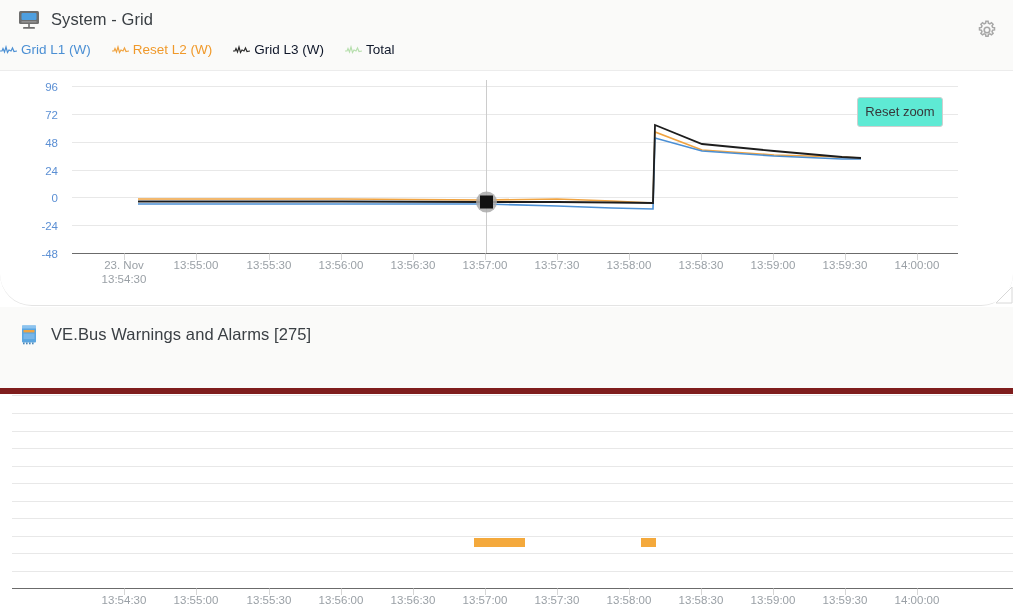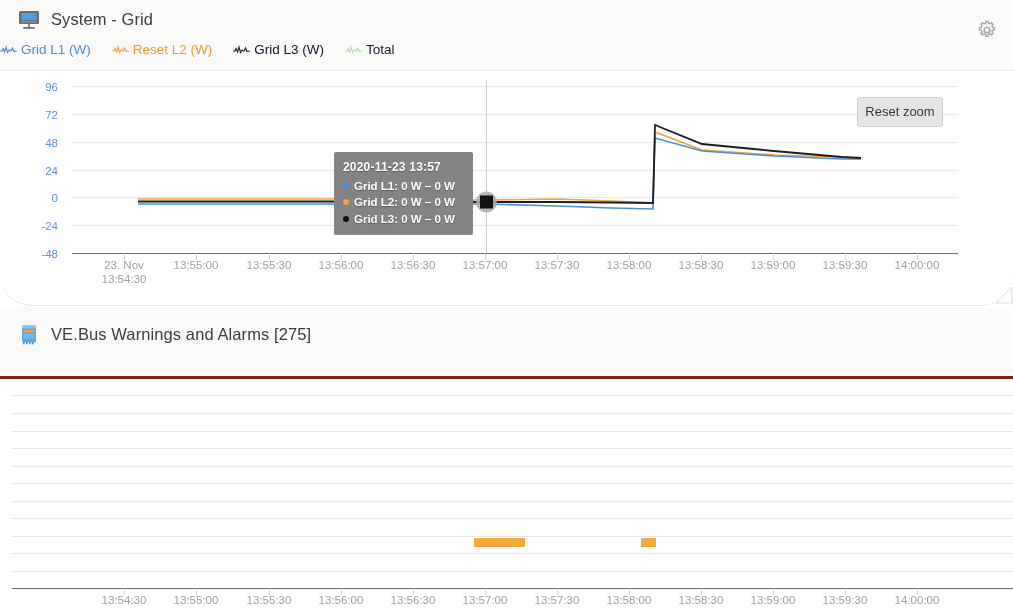--- a/index.html
+++ b/index.html
@@ -27,21 +27,21 @@
   #panel-grid { top: 0; height: 306px; border-bottom: 1px solid #e4e4e4; border-radius: 32px; }
   #panel-alarms { top: 307px; height: 308px; }
 
   .panel-header {
     position: relative;
     height: 71px;
     background: #fafaf9;
     border-bottom: 1px solid #ececec;
     box-sizing: border-box;
   }
-  #panel-alarms .panel-header { height: 72px; border-bottom: 3px solid #7f1d1d; }
+  #panel-alarms .panel-header { height: 87px; border-bottom: 6px solid #7f1d1d; }
 
   .panel-title-row {
     position: absolute;
     left: 18px;
     top: 9px;
     display: flex;
     align-items: center;
     gap: 11px;
   }
   .panel-title {
@@ -87,21 +87,21 @@
   .plot-wrap { position: absolute; left: 0; width: 918px; margin-left: 12px; }
   #grid-plot { top: 72px; height: 233px; }
   #alarm-plot { top: 73px; height: 235px; }
 
   .plot-svg { display: block; }
 
   .reset-zoom {
     position: absolute;
     width: 86px;
     height: 30px;
-    background: #e5e5e5;
+    background: #5eead4;
     border: 1px solid #cfcfcf;
     border-radius: 3px;
     font-family: "Liberation Sans", sans-serif;
     font-size: 13px;
     color: #37373a;
     cursor: pointer;
     padding: 0;
     line-height: 28px;
     text-align: center;
   }
@@ -270,35 +270,20 @@
       <polyline fill="none" stroke="#4b8fd4" stroke-width="1.6" points="126,132 200,132 330,132 474,132 545,134 600,136 641,137 643,66 690,79 762,84 830,87 849,87"></polyline>
 
       <polyline fill="none" stroke="#1d1d1d" stroke-width="1.8" points="126,129.5 200,129.5 330,129.5 474,130 545,130 600,130.5 641,131 643,53 690,72 762,79 830,85 849,86"></polyline>
 
       <g>
         <circle cx="474.5" cy="130" r="10.5" fill="#a9a9a9" opacity=".85"></circle>
         <rect x="468" y="123.5" width="13" height="13" fill="#111111"></rect>
       </g>
     </svg>
 
-    <div class="tooltip" style="top:80px;">
-      <div class="tt-date">2020-11-23 13:57</div>
-      <div class="tt-row">
-        <span class="tt-dot" style="background:#4b8fd4"></span>
-        <span>Grid L1: 0 W – 0 W</span>
-      </div>
-      <div class="tt-row">
-        <span class="tt-dot" style="background:#f0a340"></span>
-        <span>Grid L2: 0 W – 0 W</span>
-      </div>
-      <div class="tt-row">
-        <span class="tt-dot" style="background:#111111"></span>
-        <span>Grid L3: 0 W – 0 W</span>
-      </div>
-    </div>
   </div>
 
   <button class="reset-zoom" id="grid-reset">Reset zoom</button>
 
   <div class="resize-grip">
     <svg width="20" height="20" viewBox="0 0 20 20">
       <path d="M20 0 L20 20 L0 20 Z" fill="#ffffff"></path>
       <path d="M19 3 L19 19 L3 19 Z" fill="none" stroke="#d8d8d8" stroke-width="1"></path>
     </svg>
   </div>

